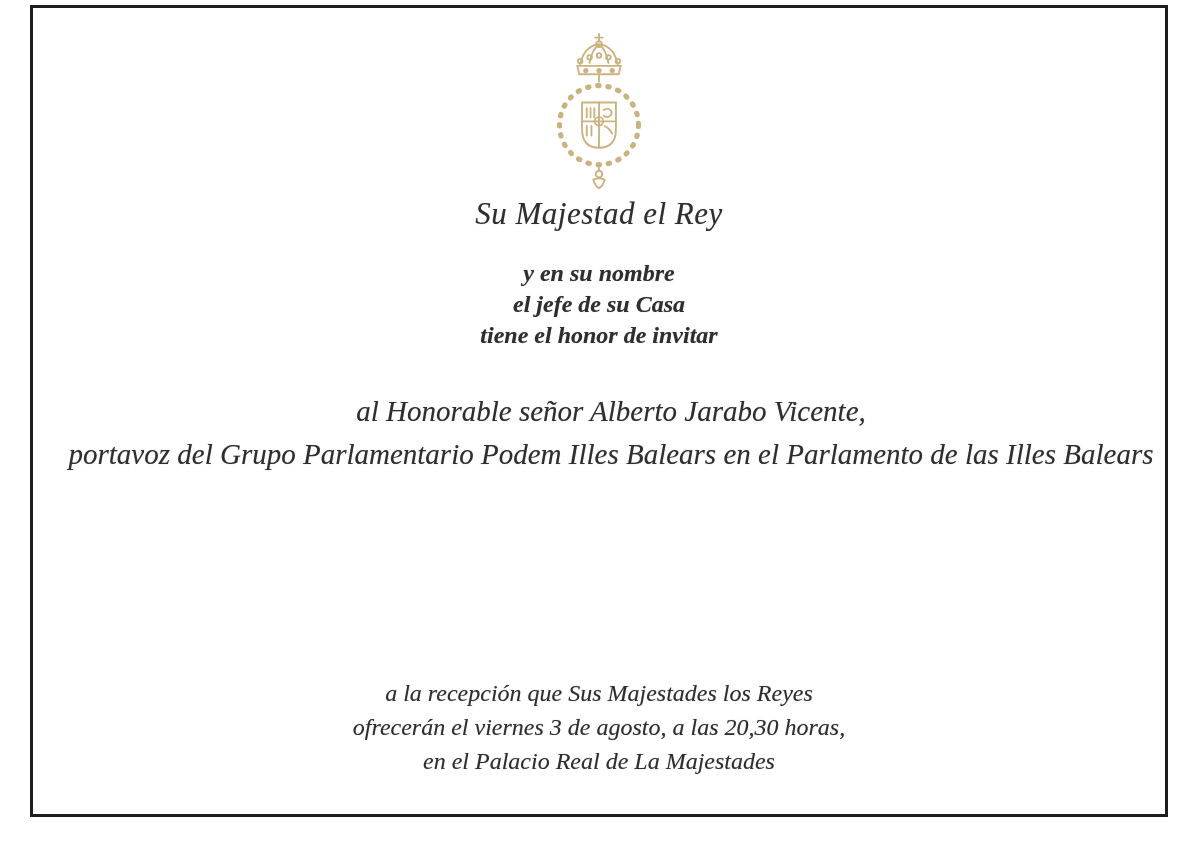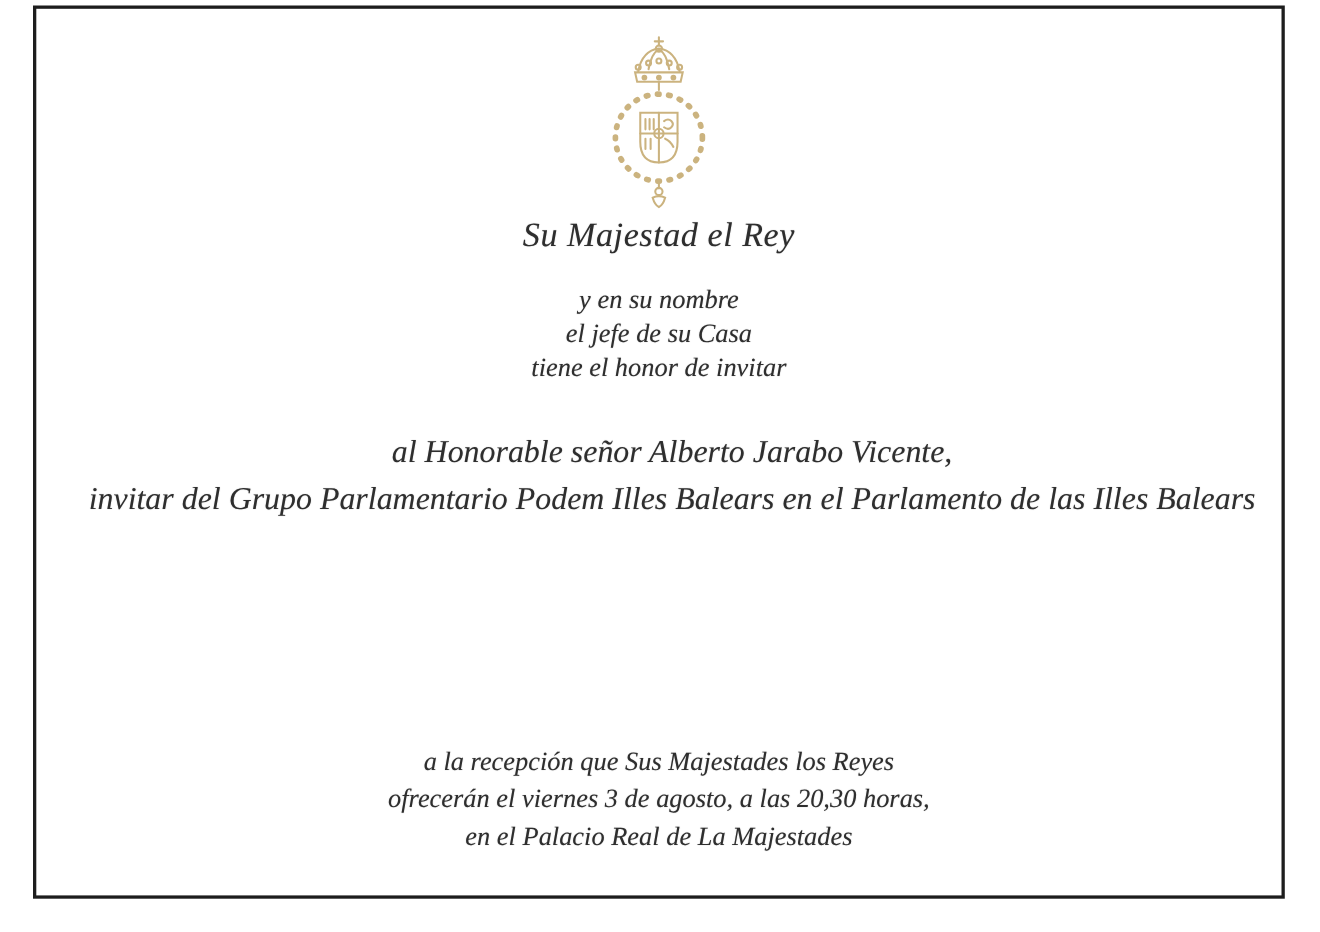--- a/index.html
+++ b/index.html
@@ -51,20 +51,21 @@
   }
   .title {
     top: 188px;
     font-size: 31px;
     letter-spacing: 0.5px;
   }
   .subtitle {
     top: 250px;
     font-size: 24px;
     line-height: 31px;
+    font-weight: bold;
   }
   .invitee {
     top: 382px;
     font-size: 29px;
     line-height: 43px;
   }
   .invitee .line { white-space: nowrap; margin-left: 24px; }
   .event {
     top: 668px;
     font-size: 24px;
@@ -126,21 +127,21 @@
     <div class="txt title">Su Majestad el Rey</div>
 
     <div class="txt subtitle">
       <div class="line">y en su nombre</div>
       <div class="line">el jefe de su Casa</div>
       <div class="line">tiene el honor de invitar</div>
     </div>
 
     <div class="txt invitee">
       <div class="line">al Honorable señor Alberto Jarabo Vicente,</div>
-      <div class="line">invitar del Grupo Parlamentario Podem Illes Balears en el Parlamento de las Illes Balears</div>
+      <div class="line">portavoz del Grupo Parlamentario Podem Illes Balears en el Parlamento de las Illes Balears</div>
     </div>
 
     <div class="txt event">
       <div class="line">a la recepción que Sus Majestades los Reyes</div>
       <div class="line">ofrecerán el viernes 3 de agosto, a las 20,30 horas,</div>
       <div class="line">en el Palacio Real de La Majestades</div>
     </div>
 
   </div>
 </div>

